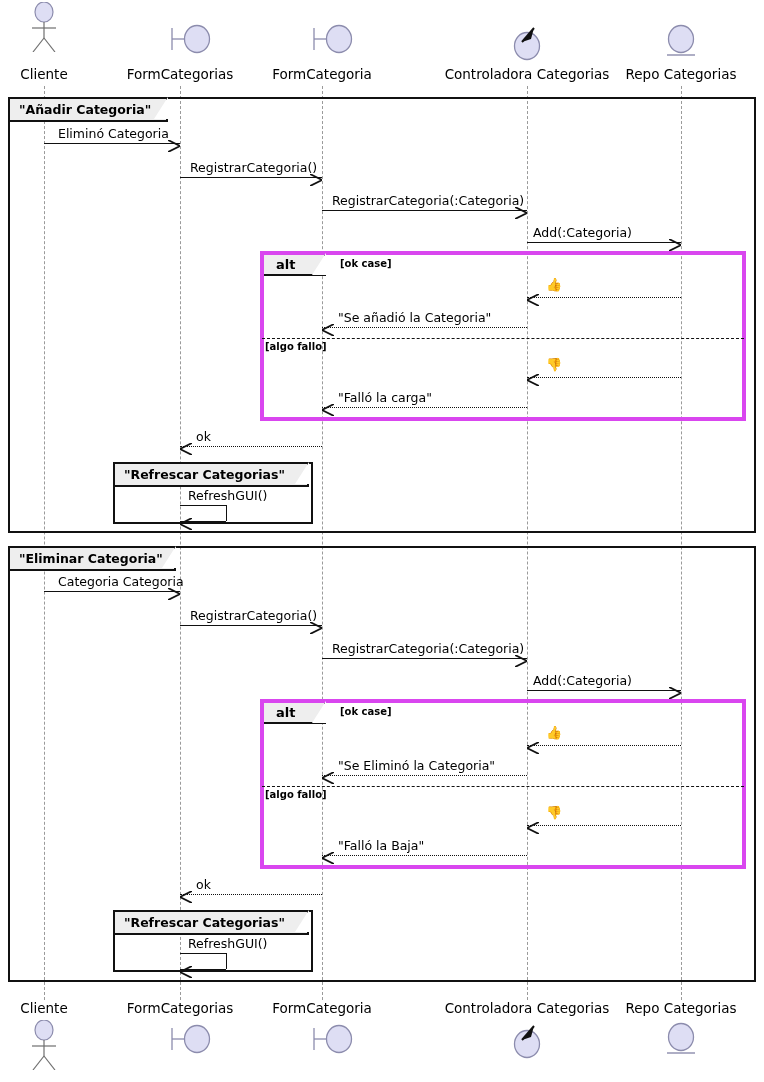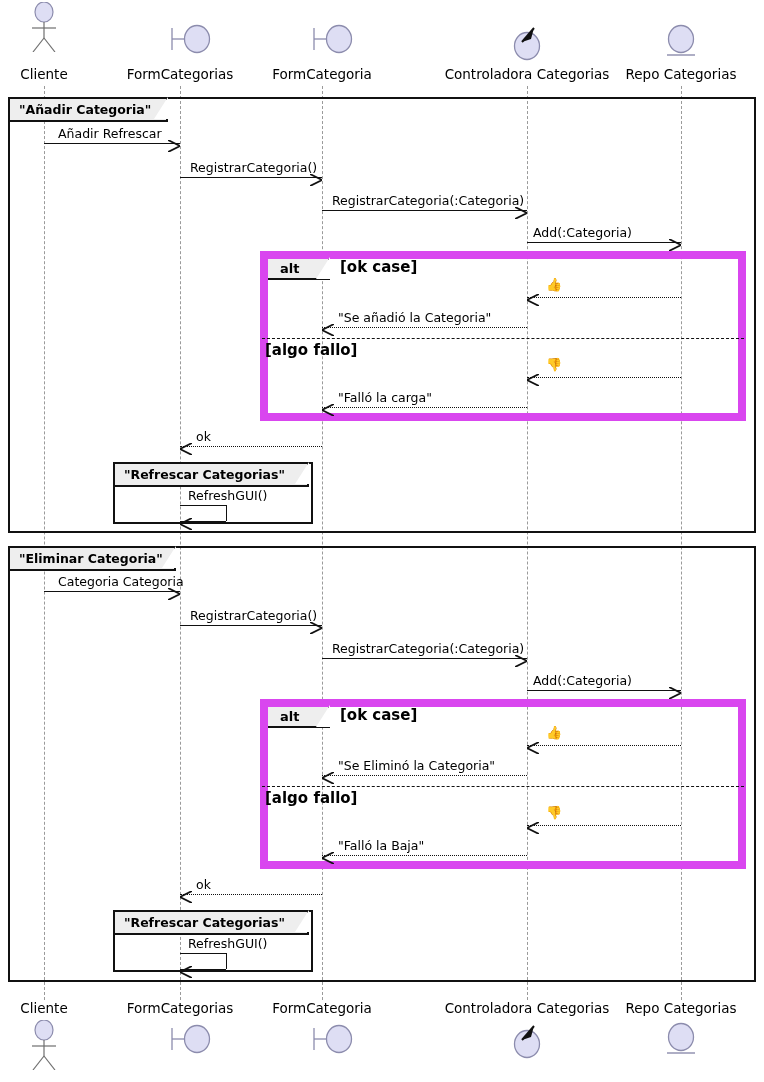--- a/index.html
+++ b/index.html
@@ -52,32 +52,32 @@
     position:absolute;
     right:-2px; top:-2px;
     width:0;height:0;
     border-left:14px solid transparent;
     border-bottom:22px solid #ffffff;
   }
   .frame-label .lbl-txt{position:relative;z-index:2;}
   
   .altframe{
     position:absolute;
-    border:8px solid #d946ef;
+    border:4px solid #d946ef;
     background:transparent;
     box-sizing:border-box;
   }
   .alt-divider{
     position:absolute;
     height:0;
     border-top:1px dashed #111;
   }
   .guard{
     position:absolute;
-    font-size:15px;
+    font-size:10px;
     font-weight:bold;
     color:#000;
     white-space:nowrap;
   }
   
   .msg-line{
     position:absolute;
     height:0;
     border-top:1.3px solid #111;
   }
@@ -170,21 +170,21 @@
         <ellipse cx="17" cy="15" rx="12.5" ry="13.5" fill="#DEDEF4" stroke="#8c8cad" stroke-width="1.3"></ellipse>
         <line x1="3" y1="31" x2="31" y2="31" stroke="#8c8cad" stroke-width="1.4"></line>
       </svg></div>
     <div class="frame" style="left: 8px; top: 97px; width: 748px; height: 436px;">
       <div class="frame-label" style="width: 158px;"><span class="lbl-txt">"Añadir Categoria"</span></div>
     </div>
     <div class="msg-line" style="left: 44px; top: 143px; width: 136px;"></div>
     <div style="position: absolute; left: 168px; top: 137px; width: 12px; height: 12px;"><svg width="12" height="12" viewBox="0 0 12 12">
         <path d="M0 0 L12 6 L0 12" fill="none" stroke="#111" stroke-width="1.8"></path>
       </svg></div>
-    <div class="msg-label" style="left: 58px; top: 126px;">Añadir Refrescar</div>
+    <div class="msg-label" style="left: 58px; top: 126px;">Eliminó Categoria</div>
     <div class="msg-line" style="left: 180px; top: 177px; width: 142px;"></div>
     <div style="position: absolute; left: 310px; top: 171px; width: 12px; height: 12px;"><svg width="12" height="12" viewBox="0 0 12 12">
         <path d="M0 0 L12 6 L0 12" fill="none" stroke="#111" stroke-width="1.8"></path>
       </svg></div>
     <div class="msg-label" style="left: 190px; top: 160px;">RegistrarCategoria()</div>
     <div class="msg-line" style="left: 322px; top: 210px; width: 205px;"></div>
     <div style="position: absolute; left: 515px; top: 204px; width: 12px; height: 12px;"><svg width="12" height="12" viewBox="0 0 12 12">
         <path d="M0 0 L12 6 L0 12" fill="none" stroke="#111" stroke-width="1.8"></path>
       </svg></div>
     <div class="msg-label" style="left: 332px; top: 193px;">RegistrarCategoria(:Categoria)</div>

